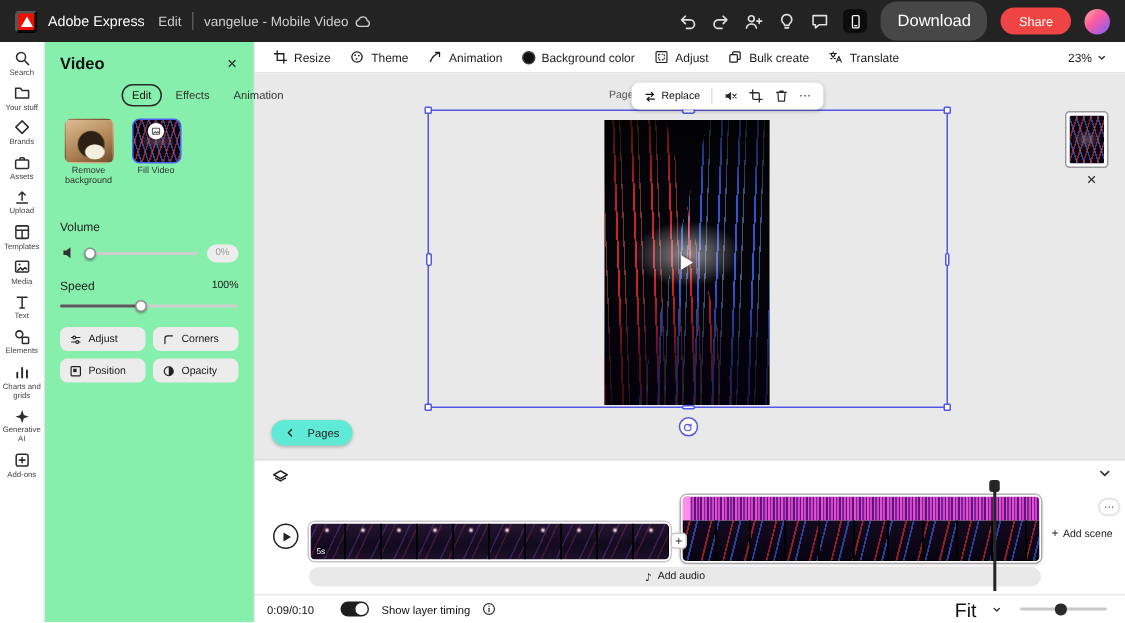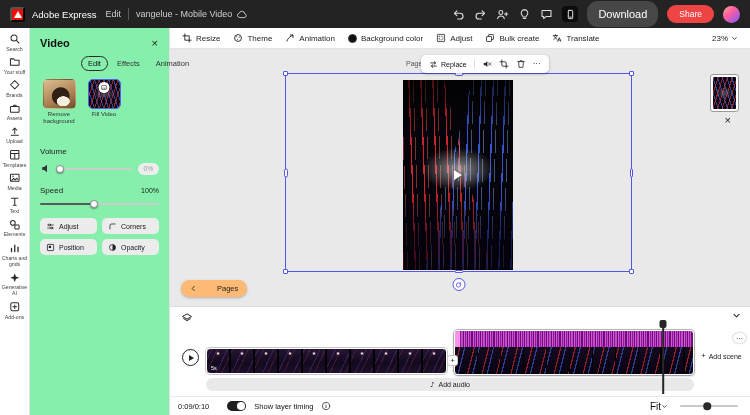--- a/index.html
+++ b/index.html
@@ -140,23 +140,23 @@
   .hd.tl{left:-3px;top:-3px}.hd.tr{right:-3px;top:-3px}.hd.bl{left:-3px;bottom:-3px}.hd.br{right:-3px;bottom:-3px}
   .hd.mt{left:50%;top:-2px;transform:translateX(-50%);width:9px;height:3.5px;border-radius:2px;}
   .hd.mb{left:50%;bottom:-2px;transform:translateX(-50%);width:9px;height:3.5px;border-radius:2px;}
   .hd.ml{left:-2px;top:50%;transform:translateY(-50%);width:3.5px;height:9px;border-radius:2px;}
   .hd.mr{right:-2px;top:50%;transform:translateY(-50%);width:3.5px;height:9px;border-radius:2px;}
   .rotate{position:absolute;left:50%;top:calc(100% + 7px);transform:translateX(-50%);width:13px;height:13px;
           border-radius:50%;background:#fff;border:1px solid #5257e5;color:#5257e5;display:flex;
           align-items:center;justify-content:center;padding:0;}
   .rotate svg{width:8px;height:8px;}
 
-  .pages-btn{position:absolute;left:11px;bottom:9px;height:17px;background:#fdba74;border:none;
+  .pages-btn{position:absolute;left:11px;bottom:9px;height:17px;background:#5eead4;border:none;
              border-radius:9px;box-shadow:0 1px 2.5px rgba(0,0,0,.25);display:flex;align-items:center;
-             gap:20px;padding:0 9px;font-size:7.5px;color:#222;z-index:15;}
+             gap:8px;padding:0 9px;font-size:7.5px;color:#222;z-index:15;}
   .pages-btn svg{width:7px;height:7px;color:#222;}
   .pthumb{position:absolute;right:11px;top:25px;width:29px;height:38px;background:#fff;
           border:1px solid #9a9a9a;border-radius:3px;padding:2px;z-index:15;}
   .pthumb-inner{width:100%;height:100%;border-radius:1px;}
   .cv-close{position:absolute;right:19px;top:66px;background:none;border:none;font-size:11px;
             color:#222;line-height:1;z-index:15;padding:0;}
 
   
   .timeline{position:absolute;left:170px;top:306px;right:0;bottom:0;background:#fff;
             border-top:1px solid #dcdcdc;}
@@ -214,21 +214,21 @@
   .tl-bottom{position:absolute;left:0;right:0;bottom:0;height:19px;border-top:1px solid #e9e9e9;
              display:flex;align-items:center;gap:8px;padding:0 8px;}
   .tl-time{font-size:7.5px;color:#111;}
   .toggle{position:relative;width:19px;height:10.5px;border-radius:6px;background:#1e1e1e;
           border:none;margin-left:10px;flex:none;}
   .tg-knob{position:absolute;right:1.5px;top:1.5px;width:7.5px;height:7.5px;border-radius:50%;background:#fff;}
   .tl-lb{font-size:7.5px;color:#111;}
   .info-btn{background:none;border:none;color:#333;display:flex;padding:0;}
   .info-btn svg{width:10px;height:10px;}
   .tl-spacer{flex:1;}
-  .fit-btn{display:flex;align-items:center;gap:0;background:none;border:none;font-size:10px;color:#111;padding:0;}
+  .fit-btn{display:flex;align-items:center;gap:10px;background:none;border:none;font-size:13px;color:#111;padding:0;}
   .zoom-slider{position:relative;width:58px;height:2px;background:#c9c9c9;border-radius:1px;margin:0 4px;}
   .zoom-knob{position:absolute;left:47%;top:50%;transform:translate(-50%,-50%);width:7.5px;height:7.5px;
              border-radius:50%;background:#2a2a2a;}
 </style>
 </head>
 <body>
 
 <div class="app">
 
   <header class="topbar">

